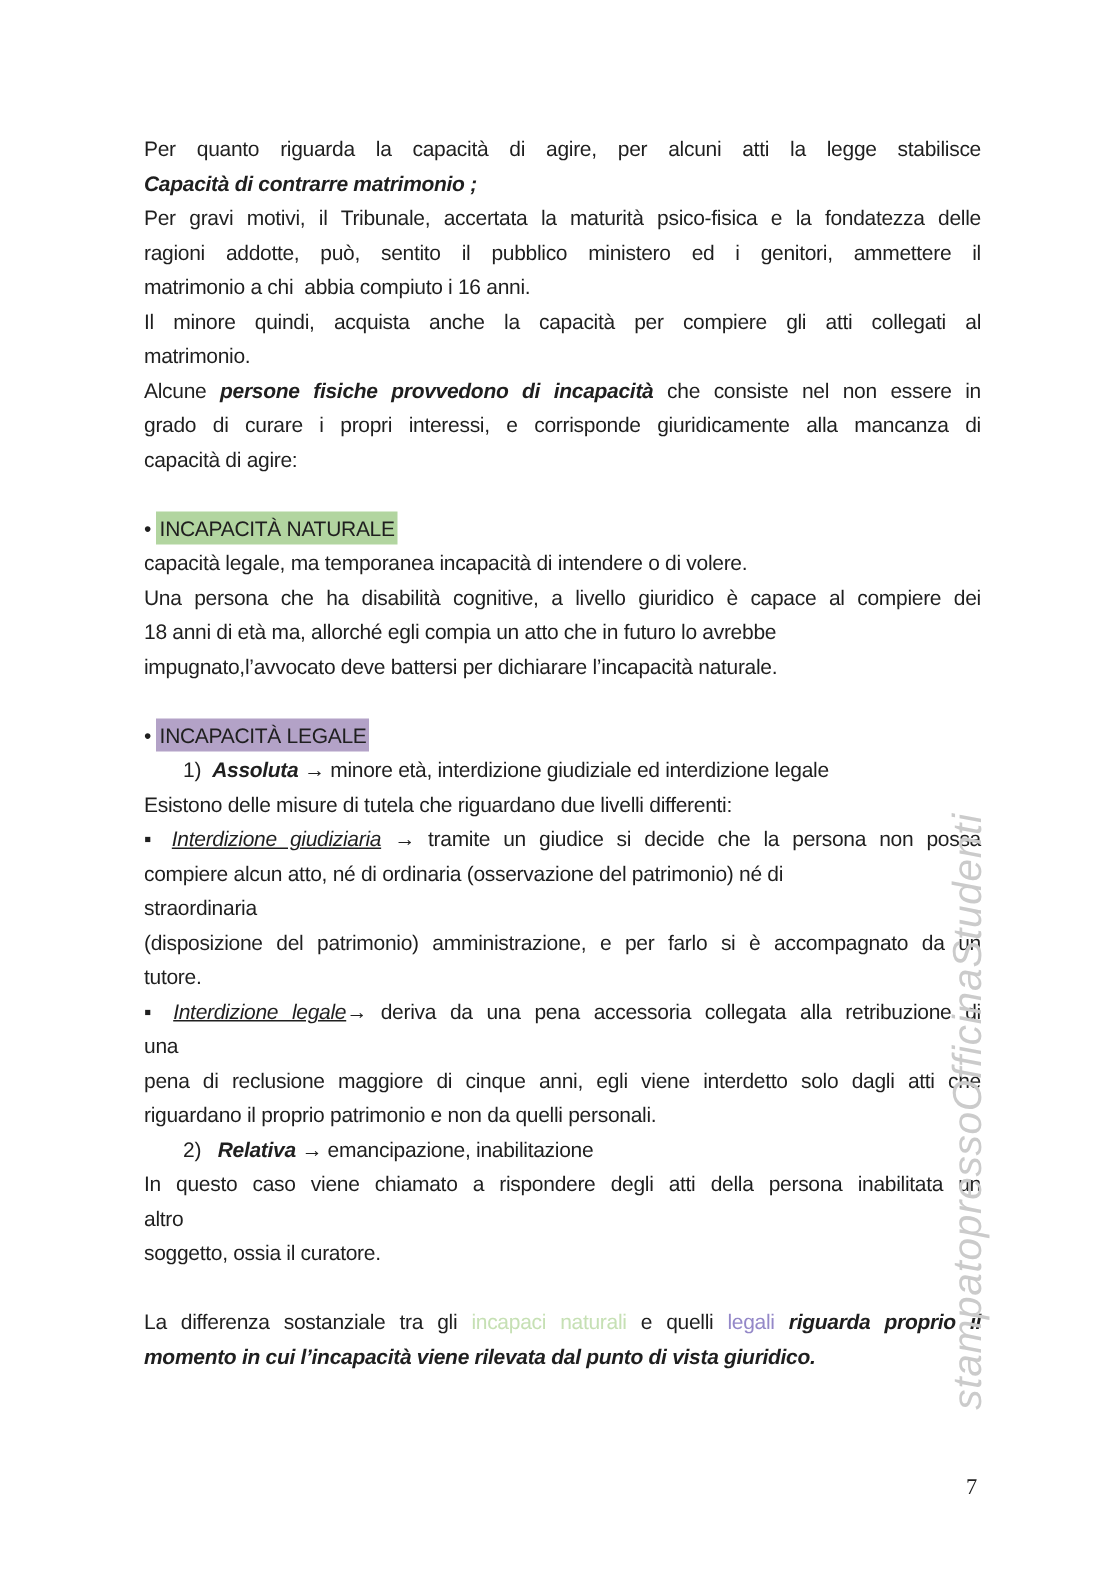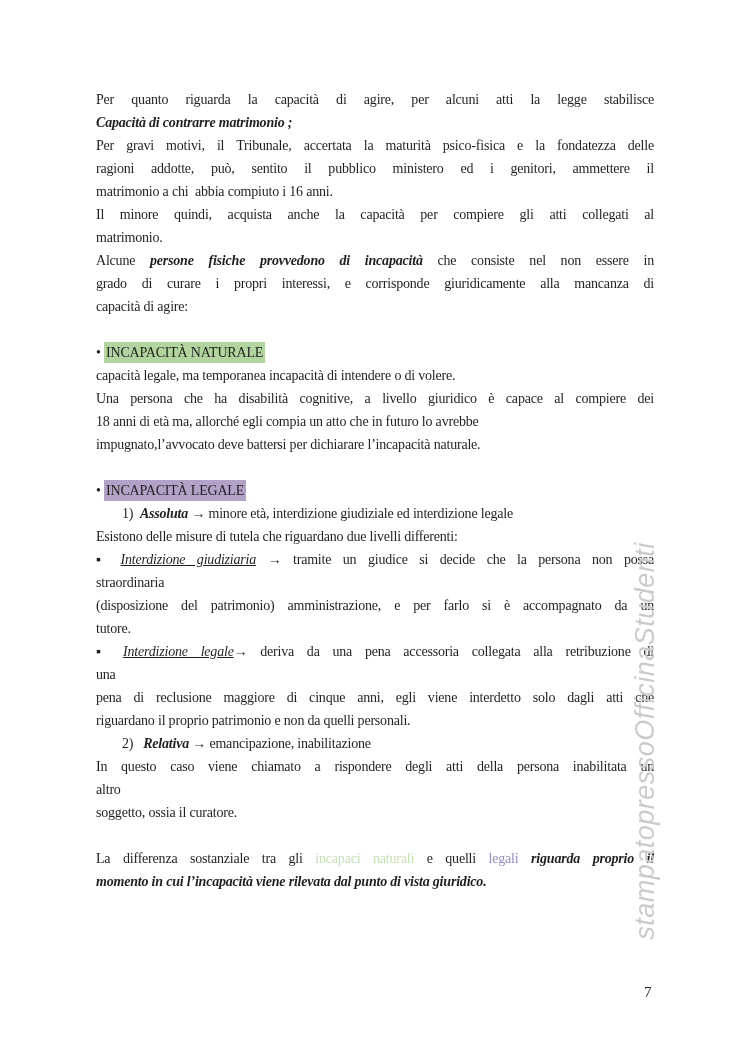--- a/index.html
+++ b/index.html
@@ -13,21 +13,20 @@
     --highlight-green: #b2d5a0;
     --highlight-purple: #b3a2c7;
     --text-green: #c6e0b4;
     --text-purple: #9488c8;
     --watermark-color: #cbcbcb;
   }
   .doc {
     position: absolute;
     left: 96px; top: 88px;
     width: 558px;
-    font-family: Liberation Serif, serif;
   }
   .line {
     height: 23px;
     line-height: 23px;
     font-size: 14px;
     letter-spacing: -0.2px;
     white-space: nowrap;
     text-align: left;
   }
   .line.stretch {
@@ -82,20 +81,21 @@
     <div class="line"><span>• </span><span class="hg">INCAPACITÀ NATURALE</span></div>
     <div class="line"><span>capacità legale, ma temporanea incapacità di intendere o di volere.</span></div>
     <div class="line stretch"><span>Una persona che ha disabilità cognitive, a livello giuridico è capace al compiere dei</span></div>
     <div class="line"><span>18 anni di età ma, allorché egli compia un atto che in futuro lo avrebbe</span></div>
     <div class="line"><span>impugnato,l’avvocato deve battersi per dichiarare l’incapacità naturale.</span></div>
     <div class="line">&nbsp;</div>
     <div class="line"><span>• </span><span class="hp">INCAPACITÀ LEGALE</span></div>
     <div class="line indent"><span>1)&nbsp; </span><span class="bi">Assoluta</span><span> → minore età, interdizione giudiziale ed interdizione legale</span></div>
     <div class="line"><span>Esistono delle misure di tutela che riguardano due livelli differenti:</span></div>
     <div class="line stretch"><span>▪ </span><span class="iu">Interdizione giudiziaria</span><span> → tramite un giudice si decide che la persona non possa</span></div>
+    <div class="line"><span>compiere alcun atto, né di ordinaria (osservazione del patrimonio) né di</span></div>
     <div class="line"><span>straordinaria</span></div>
     <div class="line stretch"><span>(disposizione del patrimonio) amministrazione, e per farlo si è accompagnato da un</span></div>
     <div class="line"><span>tutore.</span></div>
     <div class="line stretch"><span>▪ </span><span class="iu">Interdizione legale</span><span>→ deriva da una pena accessoria collegata alla retribuzione di</span></div>
     <div class="line"><span>una</span></div>
     <div class="line stretch"><span>pena di reclusione maggiore di cinque anni, egli viene interdetto solo dagli atti che</span></div>
     <div class="line"><span>riguardano il proprio patrimonio e non da quelli personali.</span></div>
     <div class="line indent"><span>2)&nbsp;&nbsp; </span><span class="bi">Relativa</span><span> → emancipazione, inabilitazione</span></div>
     <div class="line stretch"><span>In questo caso viene chiamato a rispondere degli atti della persona inabilitata un</span></div>
     <div class="line"><span>altro</span></div>

